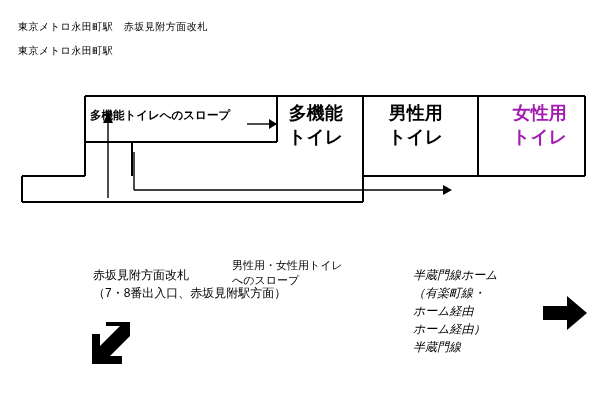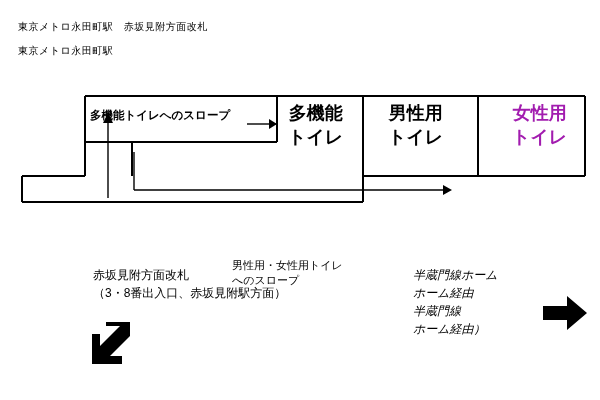--- a/index.html
+++ b/index.html
@@ -135,34 +135,35 @@
 
   <div class="abs small-label" style="left:232px; top:258px;">
     <div>男性用・女性用トイレ</div>
     <div>へのスロープ</div>
   </div>
 
   <div class="abs slope-label" style="left:90px; top:108px;">多機能トイレへのスロープ</div>
 
   <div class="abs caption" style="left:93px; top:266px;">
     <div>赤坂見附方面改札</div>
-    <div>（3・8番出入口、赤坂見附駅方面）</div>
+    <div>（7・8番出入口、赤坂見附駅方面）</div>
   </div>
 
   <div class="abs" style="left:88px; top:320px;">
     <svg width="48" height="46" viewBox="0 0 48 46">
       <polygon points="42,2 42,16 22,36 34,36 34,44 4,44 4,14 12,14 12,26 32,6 18,6 18,2" fill="#000000" transform="rotate(0)"></polygon>
     </svg>
   </div>
 
   <div class="abs caption" style="left:413px; top:266px;font-style:italic;">
     <div>半蔵門線ホーム</div>
+    <div>（有楽町線・</div>
     <div>ホーム経由</div>
+    <div>ホーム経由）</div>
     <div>半蔵門線</div>
-    <div>ホーム経由）</div>
   </div>
 
   <div class="abs" style="left:543px; top:296px;">
     <svg width="44" height="34" viewBox="0 0 44 34">
       <polygon points="0,10 24,10 24,0 44,17 24,34 24,24 0,24" fill="#000000"></polygon>
     </svg>
   </div>
 
 </div>
 

